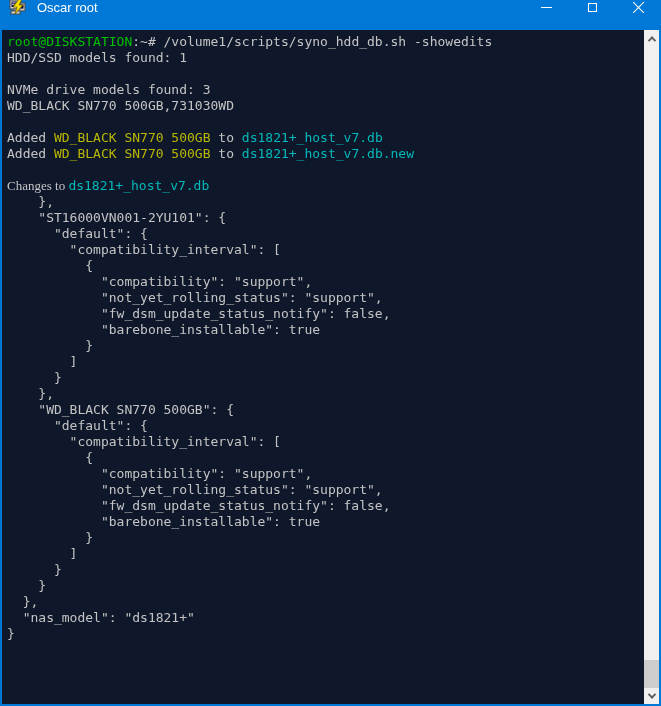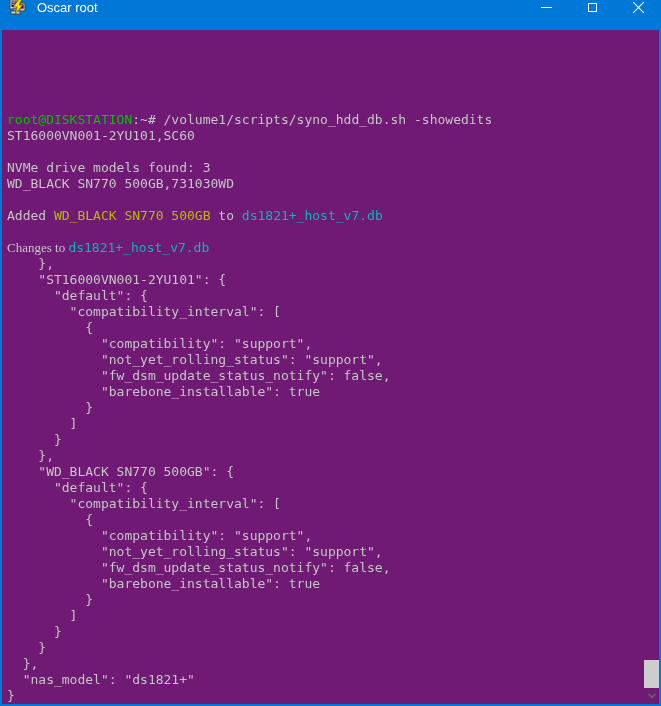--- a/index.html
+++ b/index.html
@@ -27,21 +27,21 @@
   .glyph-close { position:relative; width:13px; height:13px; display:block; }
   .glyph-close::before, .glyph-close::after {
     content:""; position:absolute; left:-1px; top:6px; width:15px; height:1px; background:#fff;
   }
   .glyph-close::before { transform:rotate(45deg); }
   .glyph-close::after  { transform:rotate(-45deg); }
   
   .client {
     position:absolute; top:30px; left:0; right:0; bottom:0;
     border:2px solid #0078d7; border-top:none;
-    background:#701a75; display:flex;align-items:flex-end;
+    background:#0f172a; display:flex;
   }
   .term {
     flex:1 1 auto; overflow:hidden; padding:4px 0 0 5px;
     font-size:13px; line-height:16px;
   }
   .line { height:16px; white-space:pre; }
   
   .scrollbar {
     flex:0 0 15px; background:#f0f0f0; position:relative;
   }
@@ -91,26 +91,27 @@
         </div>
       <div class="winbtn">
           <span class="glyph-close"></span>
         </div>
     </div>
   </div>
 
   <div class="client">
     <div class="term">
         <div class="line"><span style="color: rgb(0, 194, 0);">root@DISKSTATION</span><span style="color: rgb(197, 197, 197);">:~# /volume1/scripts/syno_hdd_db.sh -showedits</span></div>
-        <div class="line"><span style="color: rgb(197, 197, 197);">ST16000VN001-2YU101,SC60</span></div>
+        <div class="line"><span style="color: rgb(197, 197, 197);">HDD/SSD models found: 1</span></div>
         <div class="line"></div>
         <div class="line"><span style="color: rgb(197, 197, 197);">NVMe drive models found: 3</span></div>
         <div class="line"><span style="color: rgb(197, 197, 197);">WD_BLACK SN770 500GB,731030WD</span></div>
         <div class="line"></div>
         <div class="line"><span style="color: rgb(197, 197, 197);">Added </span><span style="color: rgb(185, 185, 0);">WD_BLACK SN770 500GB</span><span style="color: rgb(197, 197, 197);"> to </span><span style="color: rgb(0, 185, 185);">ds1821+_host_v7.db</span></div>
+        <div class="line"><span style="color: rgb(197, 197, 197);">Added </span><span style="color: rgb(185, 185, 0);">WD_BLACK SN770 500GB</span><span style="color: rgb(197, 197, 197);"> to </span><span style="color: rgb(0, 185, 185);">ds1821+_host_v7.db.new</span></div>
         <div class="line"></div>
         <div class="line"><span style="color: rgb(197, 197, 197); font-family: Liberation Serif, serif;">Changes to </span><span style="color: rgb(0, 185, 185);">ds1821+_host_v7.db</span></div>
         <div class="line"><span style="color: rgb(197, 197, 197);">    },</span></div>
         <div class="line"><span style="color: rgb(197, 197, 197);">    "ST16000VN001-2YU101": {</span></div>
         <div class="line"><span style="color: rgb(197, 197, 197);">      "default": {</span></div>
         <div class="line"><span style="color: rgb(197, 197, 197);">        "compatibility_interval": [</span></div>
         <div class="line"><span style="color: rgb(197, 197, 197);">          {</span></div>
         <div class="line"><span style="color: rgb(197, 197, 197);">            "compatibility": "support",</span></div>
         <div class="line"><span style="color: rgb(197, 197, 197);">            "not_yet_rolling_status": "support",</span></div>
         <div class="line"><span style="color: rgb(197, 197, 197);">            "fw_dsm_update_status_notify": false,</span></div>

